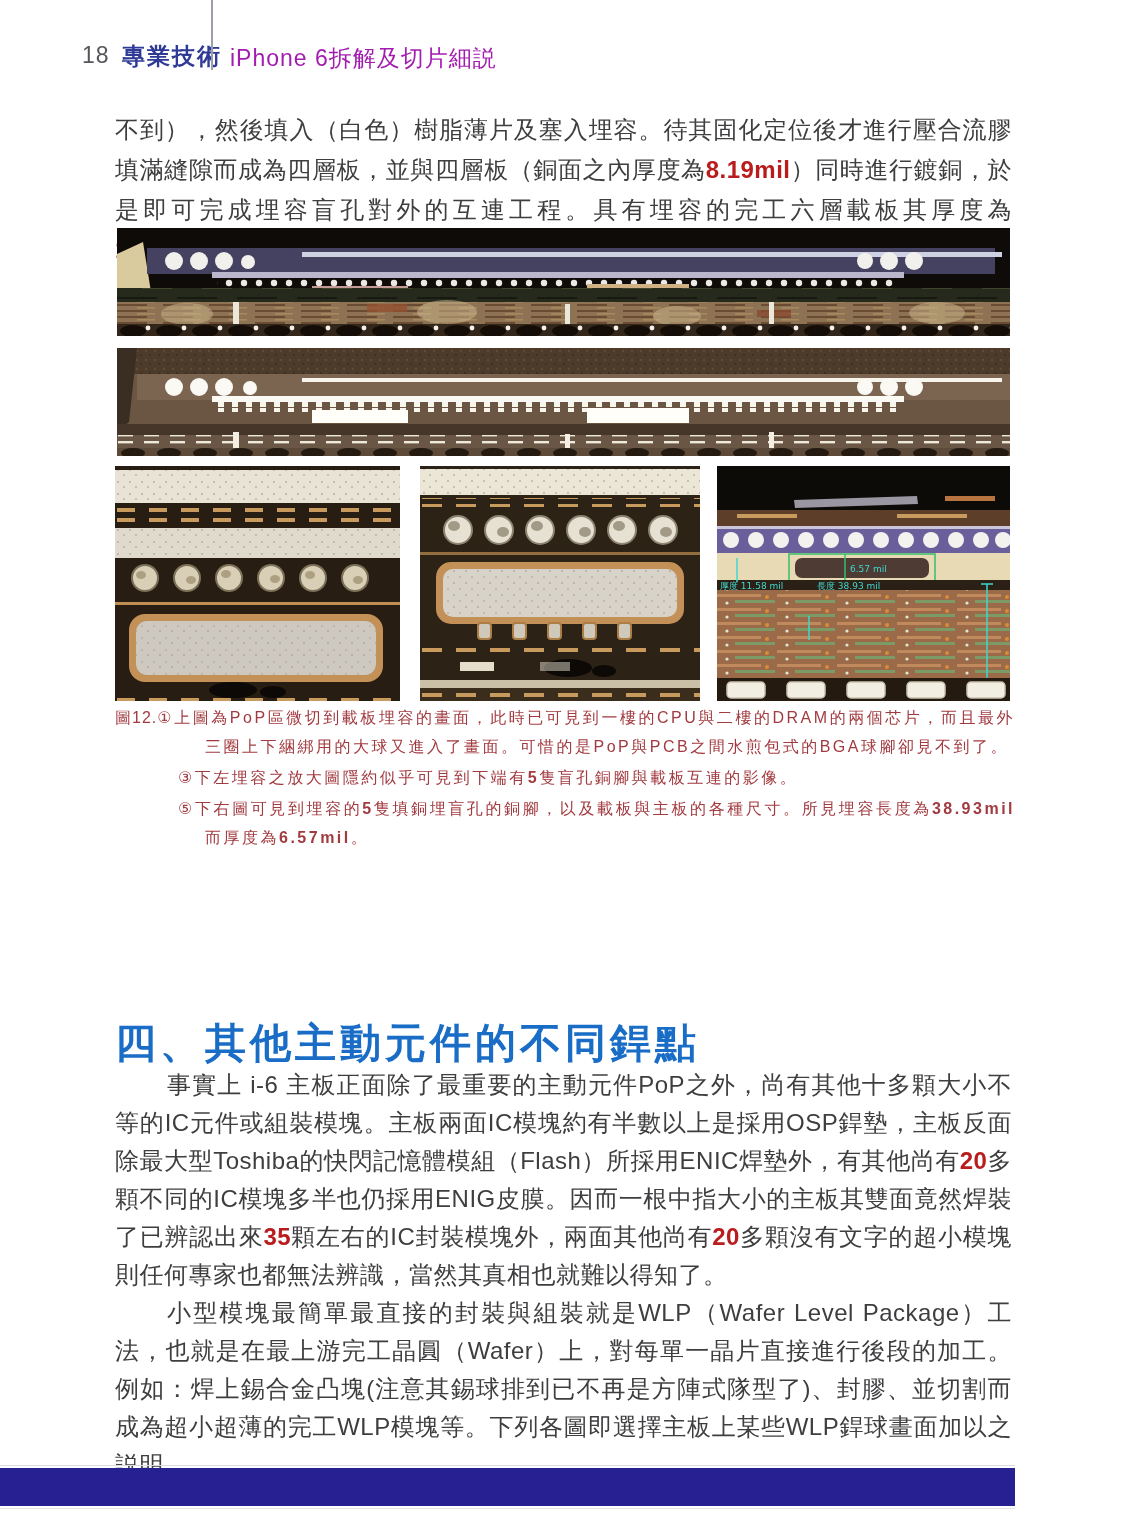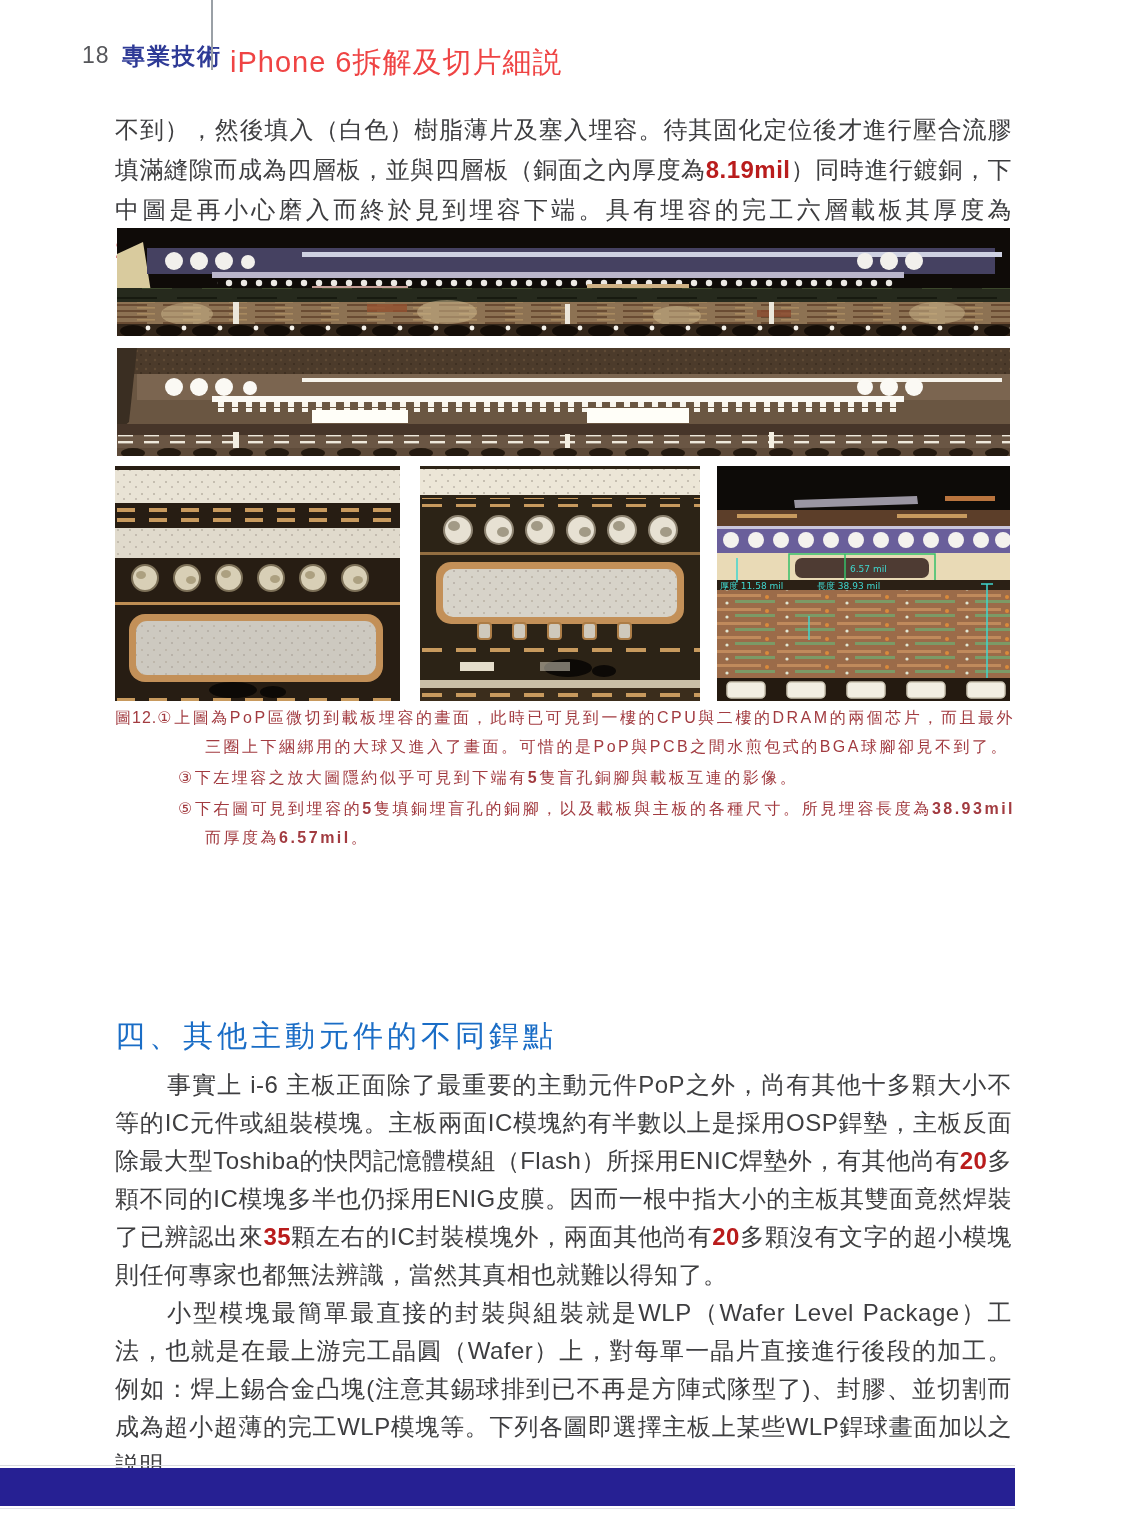--- a/index.html
+++ b/index.html
@@ -4,21 +4,21 @@
 <style>
   html,body{margin:0;padding:0;background:#fff;}
   .page{
     position:relative;width:1015px;height:1536px;background:#ffffff;overflow:hidden;
     font-family:"Liberation Sans","DejaVu Sans",sans-serif;color:#3e3e40;
   }
   
   .hdr-num{position:absolute;left:82px;top:42px;font-size:23px;color:#55565a;letter-spacing:1px;}
   .hdr-section{position:absolute;left:122px;top:41px;font-size:23px;font-weight:bold;color:#2e3a96;letter-spacing:2px;text-align:center;}
   .hdr-divider{position:absolute;left:211px;top:0;width:2px;height:70px;background:#9aa0a6;}
-  .hdr-title{position:absolute;left:230px;top:43px;font-size:29px;color:#ef4444;letter-spacing:1px;}
+  .hdr-title{position:absolute;left:230px;top:43px;font-size:23px;color:#a21caf;letter-spacing:1px;}
   
   .para{position:absolute;left:115px;width:897px;font-size:24px;line-height:40px;
         text-align:justify;letter-spacing:0.5px;color:#3e3e40;}
   .para b{color:#b91c1c;}
   .p-intro{top:110px;}
   .p-s4a{top:1066px;line-height:38px;text-indent:52px;}
   .p-s4b{top:1294px;line-height:38px;text-indent:52px;}
   
   .fig{position:absolute;overflow:hidden;}
   .fig svg{display:block;width:100%;height:100%;}
@@ -28,39 +28,39 @@
   .img4{left:420px;top:466px;width:280px;height:235px;}
   .img5{left:717px;top:466px;width:293px;height:235px;}
   
   .caption{position:absolute;left:115px;top:703px;width:900px;color:#a23b40;
            font-size:16px;line-height:29px;letter-spacing:2.5px;text-align:justify;}
   .caption b{font-weight:bold;}
   .cap-first{padding-left:90px;text-indent:-90px;margin-bottom:2px;}
   .cap-item{padding-left:90px;text-indent:-27px;margin-bottom:2px;}
   .cap-label{letter-spacing:1px;}
   
-  .sec-heading{position:absolute;left:115px;top:1016px;font-size:30px;font-weight:normal;
+  .sec-heading{position:absolute;left:115px;top:1016px;font-size:41px;font-weight:bold;
                color:#1a6dc6;letter-spacing:4px;}
   
   .footer-line{position:absolute;left:0;top:1465px;width:1123px;height:1px;background:#d8dade;}
   .footer-bar{position:absolute;left:0;top:1468px;width:1123px;height:38px;background:#262093;}
   .footer-line2{position:absolute;left:0;top:1508px;width:1123px;height:1px;background:#e2e4e8;}
   .svg-ann{font-family:"DejaVu Sans",sans-serif;}
 </style>
 </head>
 <body>
 
 <div class="page">
 
   <div class="hdr-num">18</div>
   <div class="hdr-section">專業技術</div>
   <div class="hdr-divider"></div>
   <div class="hdr-title">iPhone 6拆解及切片細説</div>
 
-  <div class="para p-intro"><span>不到），然後填入（白色）樹脂薄片及塞入埋容。待其固化定位後才進行壓合流膠填滿縫隙而成為四層板，並與四層板（銅面之內厚度為</span><b>8.19mil</b><span>）同時進行鍍銅，下中圖是再小心磨入而終於見到埋容下端。具有埋容的完工六層載板其厚度為</span><b>11.58mil</b><span>。</span></div>
+  <div class="para p-intro"><span>不到），然後填入（白色）樹脂薄片及塞入埋容。待其固化定位後才進行壓合流膠填滿縫隙而成為四層板，並與四層板（銅面之內厚度為</span><b>8.19mil</b><span>）同時進行鍍銅，於是即可完成埋容盲孔對外的互連工程。具有埋容的完工六層載板其厚度為</span><b>11.58mil</b><span>。</span></div>
 
   <div class="fig img1">
     <svg viewBox="0 0 893 108" preserveAspectRatio="none">
       <defs>
         <pattern id="p1dots" width="15" height="10" patternUnits="userSpaceOnUse">
             <circle cx="7" cy="5" r="3.2" fill="#ece9e4"></circle>
           </pattern>
         <pattern id="p1stria" width="46" height="6" patternUnits="userSpaceOnUse">
           <rect width="46" height="6" fill="#8d7253"></rect>
           <rect y="4" width="30" height="2" fill="#6a4c33"></rect>

